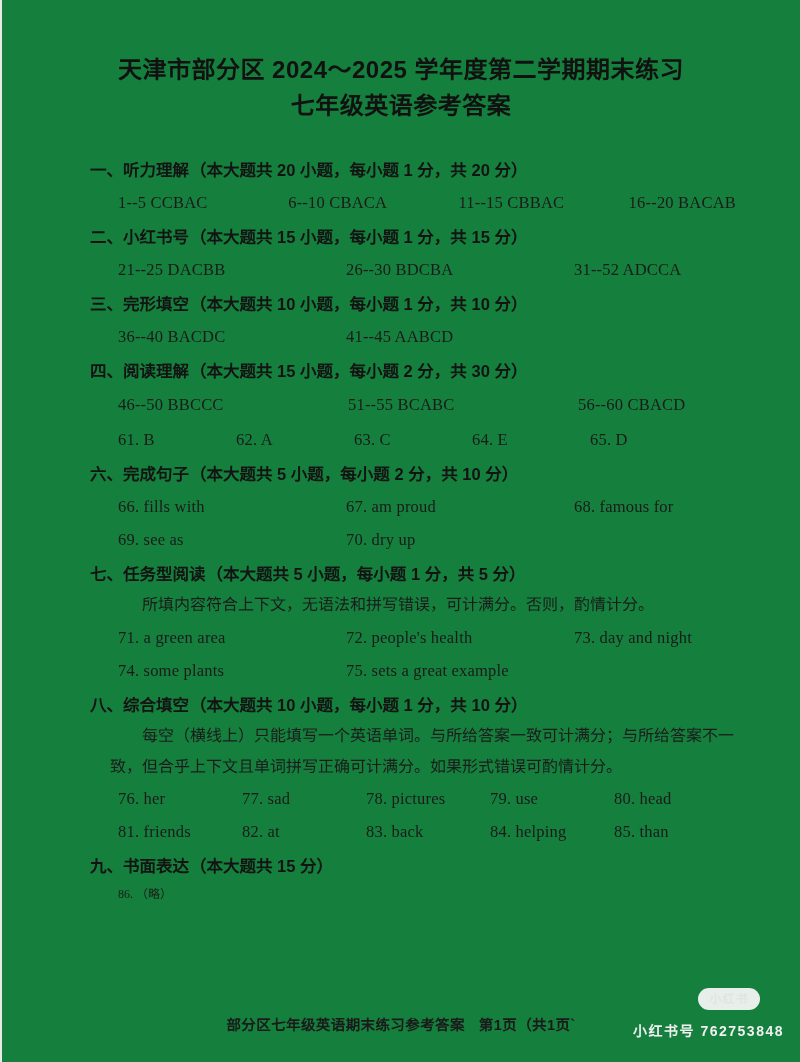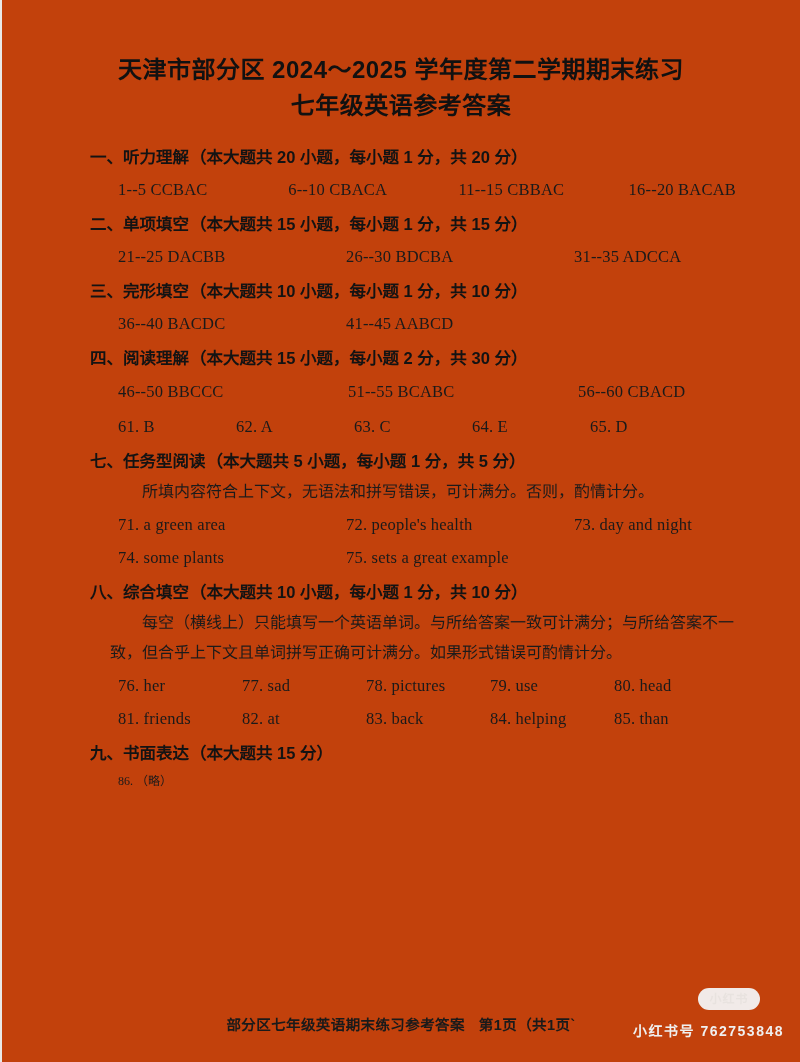--- a/index.html
+++ b/index.html
@@ -13,21 +13,21 @@
     background: #ffffff;
     font-family: "Liberation Serif", "DejaVu Serif", serif;
     color: #1d1d1d;
     overflow: hidden;
     position: relative;
   }
   .page {
     position: relative;
     width: 800px;
     height: 1062px;
-    background: #c2410c;
+    background: #15803d;
     border-left: 2px solid #e9e9e9;
     box-sizing: border-box;
     padding: 0;
   }
 
   
   .title-block {
     padding-top: 52px;
     text-align: center;
   }
@@ -35,21 +35,21 @@
     font-family: "Liberation Sans", "DejaVu Sans", sans-serif;
     font-weight: bold;
     font-size: 24px;
     letter-spacing: 0.5px;
     color: #111111;
     line-height: 1.52;
   }
 
   
   .body-block {
-    margin-top: 16px;
+    margin-top: 29px;
     padding-left: 88px;
     padding-right: 64px;
   }
 
   .section {
     margin-bottom: 2px;
   }
 
   .sec-head {
     font-family: "Liberation Sans", "DejaVu Sans", sans-serif;
@@ -182,25 +182,25 @@
       <div class="section">
         <div class="sec-head"><span class="sec-num">一、</span><span class="sec-name">听力理解</span><span class="sec-meta">（本大题共 20 小题，每小题 1 分，共 20 分）</span></div>
         <div class="ans-row cols-4">
           <span class="cell">1--5 CCBAC</span>
           <span class="cell">6--10  CBACA</span>
           <span class="cell">11--15 CBBAC</span>
           <span class="cell">16--20 BACAB</span>
         </div>
       </div>
       <div class="section">
-        <div class="sec-head"><span class="sec-num">二、</span><span class="sec-name">单项填空</span><span class="sec-meta">（本大题共 15 小题，每小题 1 分，共 15 分）</span></div>
+        <div class="sec-head"><span class="sec-num">二、</span><span class="sec-name">小红书号</span><span class="sec-meta">（本大题共 15 小题，每小题 1 分，共 15 分）</span></div>
         <div class="ans-row cols-3">
           <span class="cell">21--25 DACBB</span>
           <span class="cell">26--30 BDCBA</span>
-          <span class="cell">31--35 ADCCA</span>
+          <span class="cell">31--52 ADCCA</span>
         </div>
       </div>
       <div class="section">
         <div class="sec-head"><span class="sec-num">三、</span><span class="sec-name">完形填空</span><span class="sec-meta">（本大题共 10 小题，每小题 1 分，共 10 分）</span></div>
         <div class="ans-row cols-2">
           <span class="cell">36--40 BACDC</span>
           <span class="cell">41--45 AABCD</span>
         </div>
       </div>
       <div class="section">
@@ -211,20 +211,32 @@
           <span class="cell">56--60  CBACD</span>
         </div>
       </div>
       <div class="section">
         <div class="ans-row cols-5">
           <span class="cell">61. B</span>
           <span class="cell">62. A</span>
           <span class="cell">63. C</span>
           <span class="cell">64. E</span>
           <span class="cell">65. D</span>
+        </div>
+      </div>
+      <div class="section">
+        <div class="sec-head"><span class="sec-num">六、</span><span class="sec-name">完成句子</span><span class="sec-meta">（本大题共 5 小题，每小题 2 分，共 10 分）</span></div>
+        <div class="ans-row cols-3">
+          <span class="cell">66. fills with</span>
+          <span class="cell">67. am proud</span>
+          <span class="cell">68. famous for</span>
+        </div>
+        <div class="ans-row cols-2">
+          <span class="cell">69. see as</span>
+          <span class="cell">70. dry up</span>
         </div>
       </div>
       <div class="section">
         <div class="sec-head"><span class="sec-num">七、</span><span class="sec-name">任务型阅读</span><span class="sec-meta">（本大题共 5 小题，每小题 1 分，共 5 分）</span></div>
         <div class="note">所填内容符合上下文，无语法和拼写错误，可计满分。否则，酌情计分。</div>
         <div class="ans-row cols-3">
           <span class="cell">71. a green area</span>
           <span class="cell">72. people's health</span>
           <span class="cell">73. day and night</span>
         </div>

